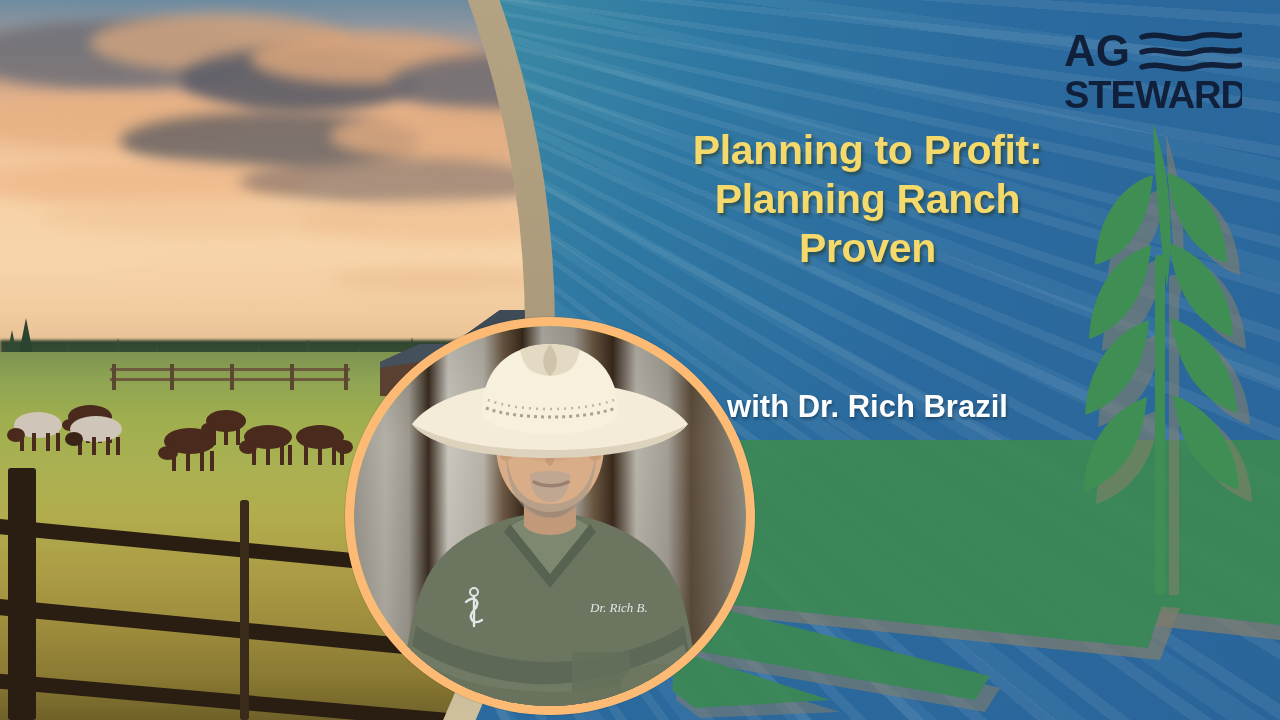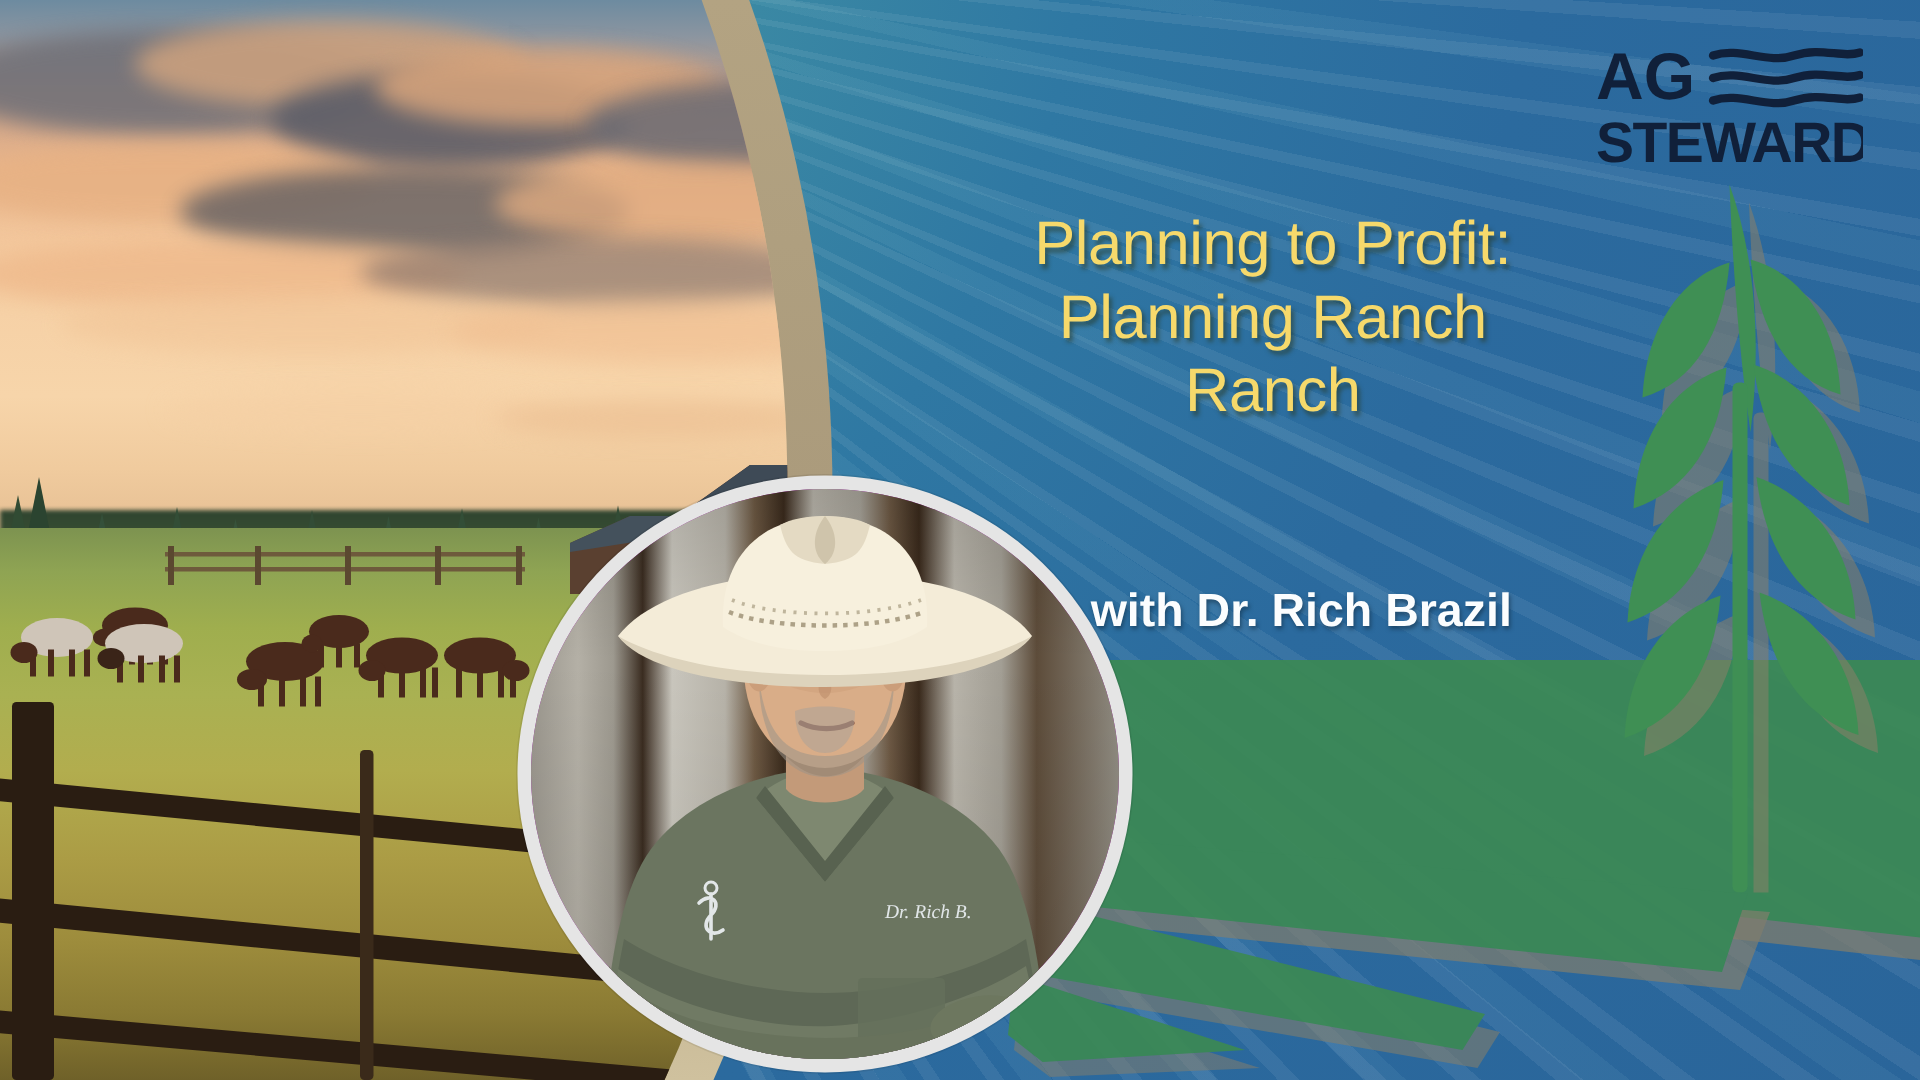--- a/index.html
+++ b/index.html
@@ -78,48 +78,47 @@
     background:linear-gradient(180deg,#2f4430 0%,#3c5233 55%,#54643a 100%);
     filter:blur(1.5px);
   }
   .barn{ position:absolute; }
   .rail{ position:absolute; background:#2a1d12; border-radius:3px; }
 
   
   .portrait{
     position:absolute; left:345px; top:317px; width:410px; height:398px;
     border-radius:50%;
-    border:9px solid #e5e5e5;
+    border:9px solid #fdba74;
     overflow:hidden;
-    background:#a21caf;
+    background:#fde047;
     box-shadow:0 0 0 1px rgba(0,0,0,.08);
   }
   .pbg{ position:absolute; inset:0;
     background:linear-gradient(90deg,
       #9a968d 0%, #b4b0a6 8%, #9d998f 14%,
       #3a2c20 19%, #c9c6bd 24%, #b7b3a9 33%,
       #6e5a44 38%, #3b2b1d 43%, #b9b5ab 48%,
       #a7a399 56%, #6d5944 61%, #3a2a1c 66%,
       #b8b4aa 72%, #a29e94 80%, #5d4c3a 86%, #8f8b81 100%);
   }
   .pbg::after{ content:""; position:absolute; inset:0;
     background:linear-gradient(180deg,rgba(0,0,0,.12) 0%,rgba(0,0,0,0) 30%,rgba(0,0,0,.10) 100%); }
 
   
   .logo{ position:absolute; right:38px; top:26px; width:178px; height:88px; }
 
   
   .title{
-    position:absolute; left:596px; top:126px; width:505px;
+    position:absolute; left:615px; top:126px; width:505px;
     text-align:center;
-    font-size:41px; line-height:49px; font-weight:normal;
+    font-size:41px; line-height:49px; font-weight:bold;
     color:#f6d96b;
     letter-spacing:-.3px;
     text-shadow:2px 3px 3px rgba(40,55,30,.55);
-    margin-top:12px;
   }
   .subtitle{
     position:absolute; left:615px; top:388px; width:505px;
     text-align:center;
     font-size:31px; line-height:38px; font-weight:bold;
     color:#fbfdfe;
     text-shadow:1px 2px 3px rgba(15,40,60,.55);
   }
 </style>
 </head>
@@ -367,18 +366,18 @@
       <path d="M78 11 C 96 5, 114 17, 132 11 C 150 5, 164 13, 176 9"></path>
       <path d="M78 26 C 96 20, 114 32, 132 26 C 150 20, 164 28, 176 24"></path>
       <path d="M78 41 C 96 35, 114 47, 132 41 C 150 35, 164 43, 176 39"></path>
     </g>
     <text x="0" y="82" font-family="Liberation Sans, sans-serif" font-weight="bold" font-size="38" fill="#10203a" letter-spacing="-1">STEWARD</text>
   </svg>
 
   <div class="title">
     <div>Planning to Profit:</div>
     <div>Planning Ranch</div>
-    <div>Ranch</div>
+    <div>Proven</div>
   </div>
 
   <div class="subtitle">with Dr. Rich Brazil</div>
 
 </div>
 
 </body></html>

